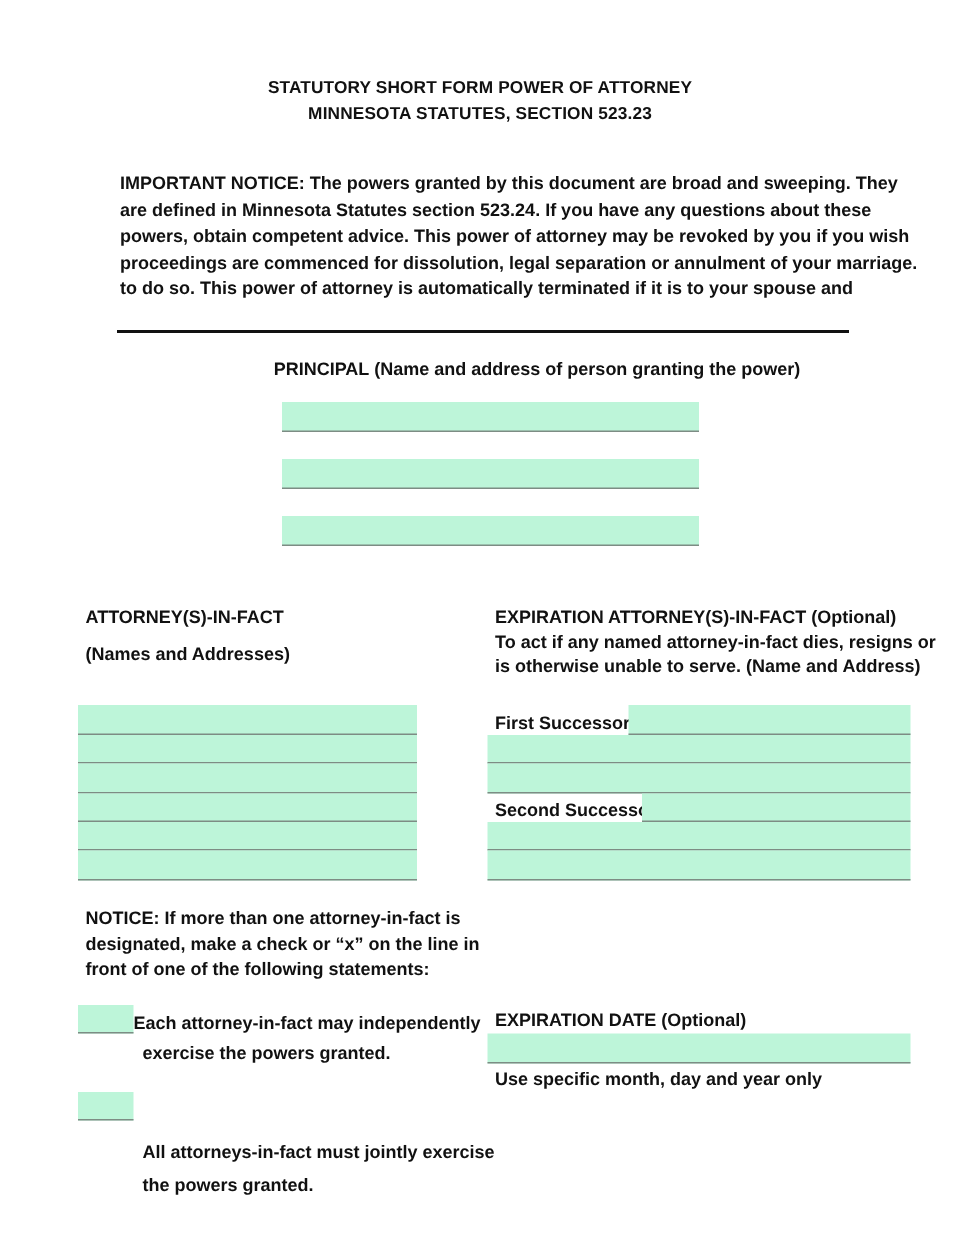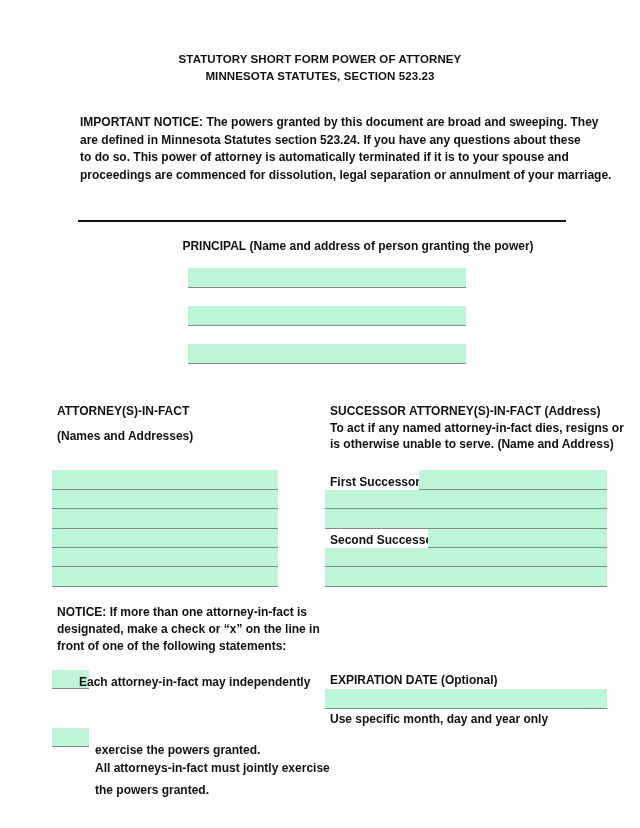--- a/index.html
+++ b/index.html
@@ -14,63 +14,64 @@
 </style>
 </head>
 <body>
 
 <div class="abs title" style="top:53px;">STATUTORY SHORT FORM POWER OF ATTORNEY</div>
 <div class="abs title" style="top:70px;">MINNESOTA STATUTES, SECTION 523.23</div>
 
 <div class="abs notice" style="top:114px;">
   <div style="white-space:nowrap;">IMPORTANT NOTICE:  The powers granted by this document are broad and sweeping.  They</div>
   <div style="white-space:nowrap;">are defined in Minnesota Statutes section 523.24.   If you have any questions about these</div>
+  <div style="white-space:nowrap;">powers, obtain competent advice.  This power of attorney may be revoked by you if you wish</div>
+  <div style="white-space:nowrap;">proceedings are commenced for dissolution, legal separation or annulment of your marriage.</div>
   <div style="white-space:nowrap;">to do so.  This power of attorney is automatically terminated if it is to your spouse and</div>
-  <div style="white-space:nowrap;">proceedings are commenced for dissolution, legal separation or annulment of your marriage.</div>
 </div>
 
 <div class="abs rule"></div>
 
 <div class="abs txt" style="top:238px; left:0; width:640px; text-align:center;margin-left:38px;">
   <b>PRINCIPAL</b><span> (Name and address of person granting the power)</span>
 </div>
 <div class="abs field" style="left:188px; top:268px; width:278px; height:20px;"></div>
 <div class="abs field" style="left:188px; top:306px; width:278px; height:20px;"></div>
 <div class="abs field" style="left:188px; top:344px; width:278px; height:20px;"></div>
 
 <div class="abs txt" style="left:57px; top:403px;">ATTORNEY(S)-IN-FACT</div>
 <div class="abs txt" style="left:57px; top:428px;">(Names and Addresses)</div>
 <div class="abs field" style="left:52px; top:470px; width:226px; height:20px;"></div>
 <div class="abs field" style="left:52px; top:490px; width:226px; height:19px;"></div>
 <div class="abs field" style="left:52px; top:509px; width:226px; height:20px;"></div>
 <div class="abs field" style="left:52px; top:529px; width:226px; height:19px;"></div>
 <div class="abs field" style="left:52px; top:548px; width:226px; height:19px;"></div>
 <div class="abs field" style="left:52px; top:567px; width:226px; height:20px;"></div>
 
-<div class="abs txt" style="left:330px; top:403px;">SUCCESSOR ATTORNEY(S)-IN-FACT (Address)</div>
+<div class="abs txt" style="left:330px; top:403px;">EXPIRATION ATTORNEY(S)-IN-FACT (Optional)</div>
 <div class="abs txt" style="left:330px; top:420px;">To act if any named attorney-in-fact dies, resigns or</div>
 <div class="abs txt" style="left:330px; top:436px;">is otherwise unable to serve.  (Name and Address)</div>
 
 <div class="abs txt" style="left:330px; top:474px;">First Successor</div>
 <div class="abs field" style="left:419px; top:470px; width:188px; height:20px;"></div>
 <div class="abs field" style="left:325px; top:490px; width:282px; height:19px;"></div>
 <div class="abs field" style="left:325px; top:509px; width:282px; height:20px;"></div>
 
 <div class="abs txt" style="left:330px; top:532px;">Second Successor</div>
 <div class="abs field" style="left:428px; top:529px; width:179px; height:19px;"></div>
 <div class="abs field" style="left:325px; top:548px; width:282px; height:19px;"></div>
 <div class="abs field" style="left:325px; top:567px; width:282px; height:20px;"></div>
 
 <div class="abs txt" style="left:57px; top:604px;">NOTICE:  If more than one attorney-in-fact is</div>
 <div class="abs txt" style="left:57px; top:621px;text-align:right;">designated, make a check or “x” on the line in</div>
 <div class="abs txt" style="left:57px; top:638px;">front of one of the following statements:</div>
 
 <div class="abs field" style="left:52px; top:670px; width:37px; height:19px;"></div>
-<div class="abs txt" style="left:79px; top:674px;">Each attorney-in-fact may independently</div>
-<div class="abs txt" style="left:95px; top:694px;margin-top:48px;">exercise the powers granted.</div>
+<div class="abs txt" style="left:89px; top:674px;">Each attorney-in-fact may independently</div>
+<div class="abs txt" style="left:95px; top:694px;">exercise the powers granted.</div>
 
 <div class="abs field" style="left:52px; top:728px; width:37px; height:19px;"></div>
 <div class="abs txt" style="left:95px; top:732px;margin-top:28px;">All attorneys-in-fact must jointly exercise</div>
 <div class="abs txt" style="left:95px; top:782px;">the powers granted.</div>
 
 <div class="abs txt" style="left:330px; top:672px;">EXPIRATION DATE (Optional)</div>
 <div class="abs field" style="left:325px; top:689px; width:282px; height:20px;"></div>
 <div class="abs txt" style="left:330px; top:711px;">Use specific month, day and year only</div>
 
 </body></html>

